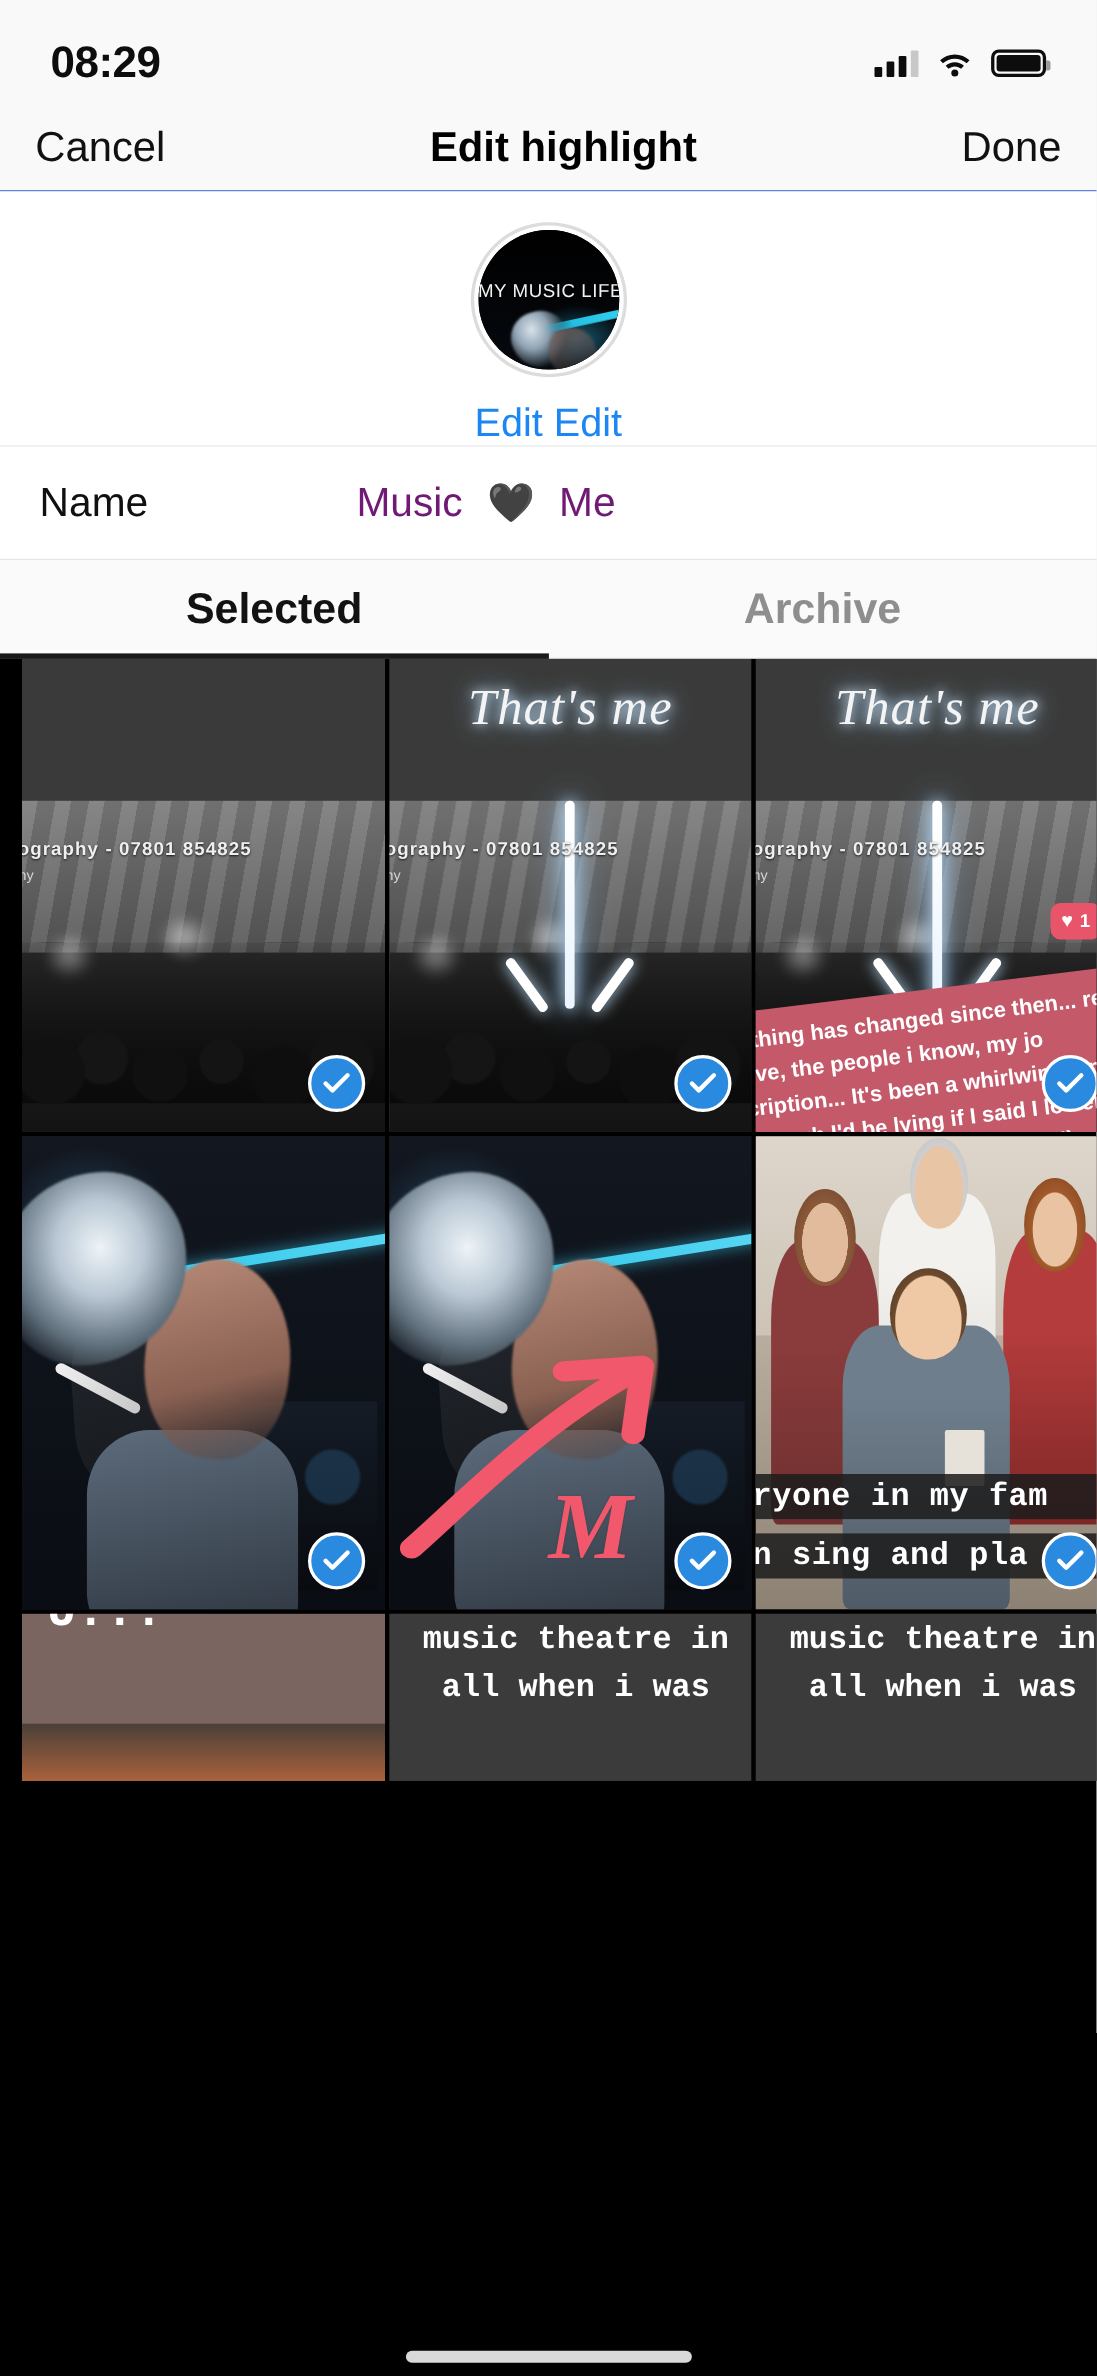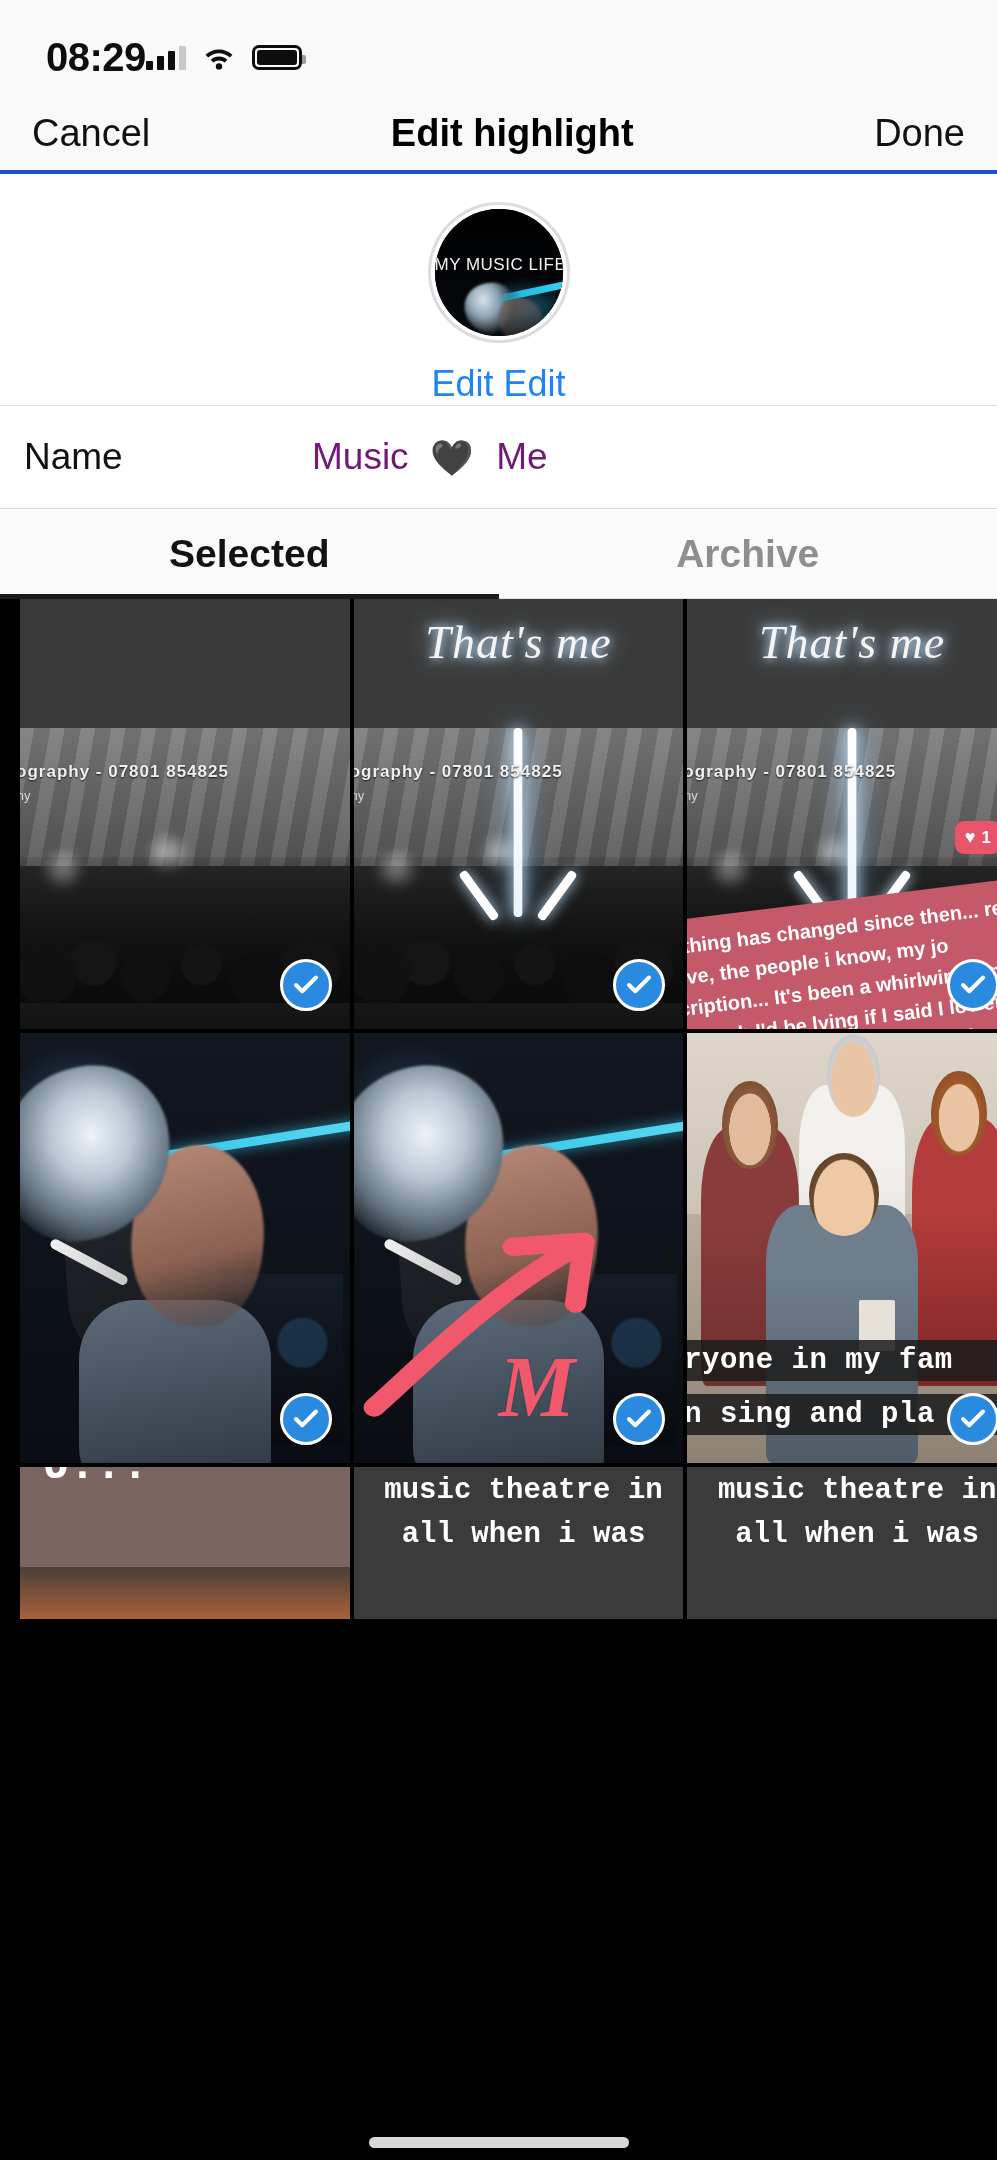--- a/index.html
+++ b/index.html
@@ -13,21 +13,21 @@
     position: relative;
     width: 997px; height: 2160px;
     background: #ffffff;
     display: flex; flex-direction: column;
   }
 
   
   .statusbar {
     height: 96px;
     background: #f9f9f9;
-    display: flex; align-items: center; 
+    display: flex; align-items: center; justify-content: space-between;
     padding: 18px 46px 0 46px;
     flex: 0 0 auto;
   }
   .status-time {
     font-size: 40px; font-weight: 600; color: #0d0d0d;
     letter-spacing: -0.5px;
   }
   .status-icons { display: flex; align-items: center; gap: 16px; }
   .sig { display: flex; align-items: flex-end; gap: 4px; height: 26px; }
   .sig i { display:block; width: 7px; background:#0d0d0d; border-radius:1px; }
@@ -44,21 +44,21 @@
     content:""; position:absolute; right:-7px; top:7px;
     width:4px; height:9px; background:#9b9b9b; border-radius:0 2px 2px 0;
   }
   .batt i { display:block; width: 100%; height: 100%; background:#0d0d0d; border-radius:3px; }
 
   
   .navbar {
     height: 78px; background:#f9f9f9;
     display:flex; align-items:center; justify-content:space-between;
     padding: 0 32px;
-    border-bottom: 4px solid #1d4ed8;
+    border-bottom: 1px solid #1d4ed8;
     flex: 0 0 auto;
   }
   .nav-btn { font-size: 38px; color:#111; font-weight:400; }
   .nav-title { font-size: 38px; color:#000000; font-weight:700; }
 
   
   .cover-section {
     background:#ffffff;
     flex: 0 0 auto;
     height: 232px;
@@ -111,21 +111,21 @@
   }
   .edit-cover {
     margin-top: 20px;
     font-size: 36px; color:#1c86f2; font-weight:400;
   }
 
   
   .name-row {
     height: 103px; background:#ffffff;
     display:flex; align-items:center;
-    padding: 0 24px;
+    padding: 0 36px;
     border-bottom: 1px solid #e0e0e0;
     flex:0 0 auto;
   }
   .name-label { font-size: 37px; color:#101010; width: 252px; }
   .name-value { font-size: 37px; color:#701a75; display:flex; align-items:center; gap:22px;margin-left:36px; }
   .heart { font-size: 35px; line-height:1; }
 
   
   .tabs {
     height: 90px; background:#fafafa;

